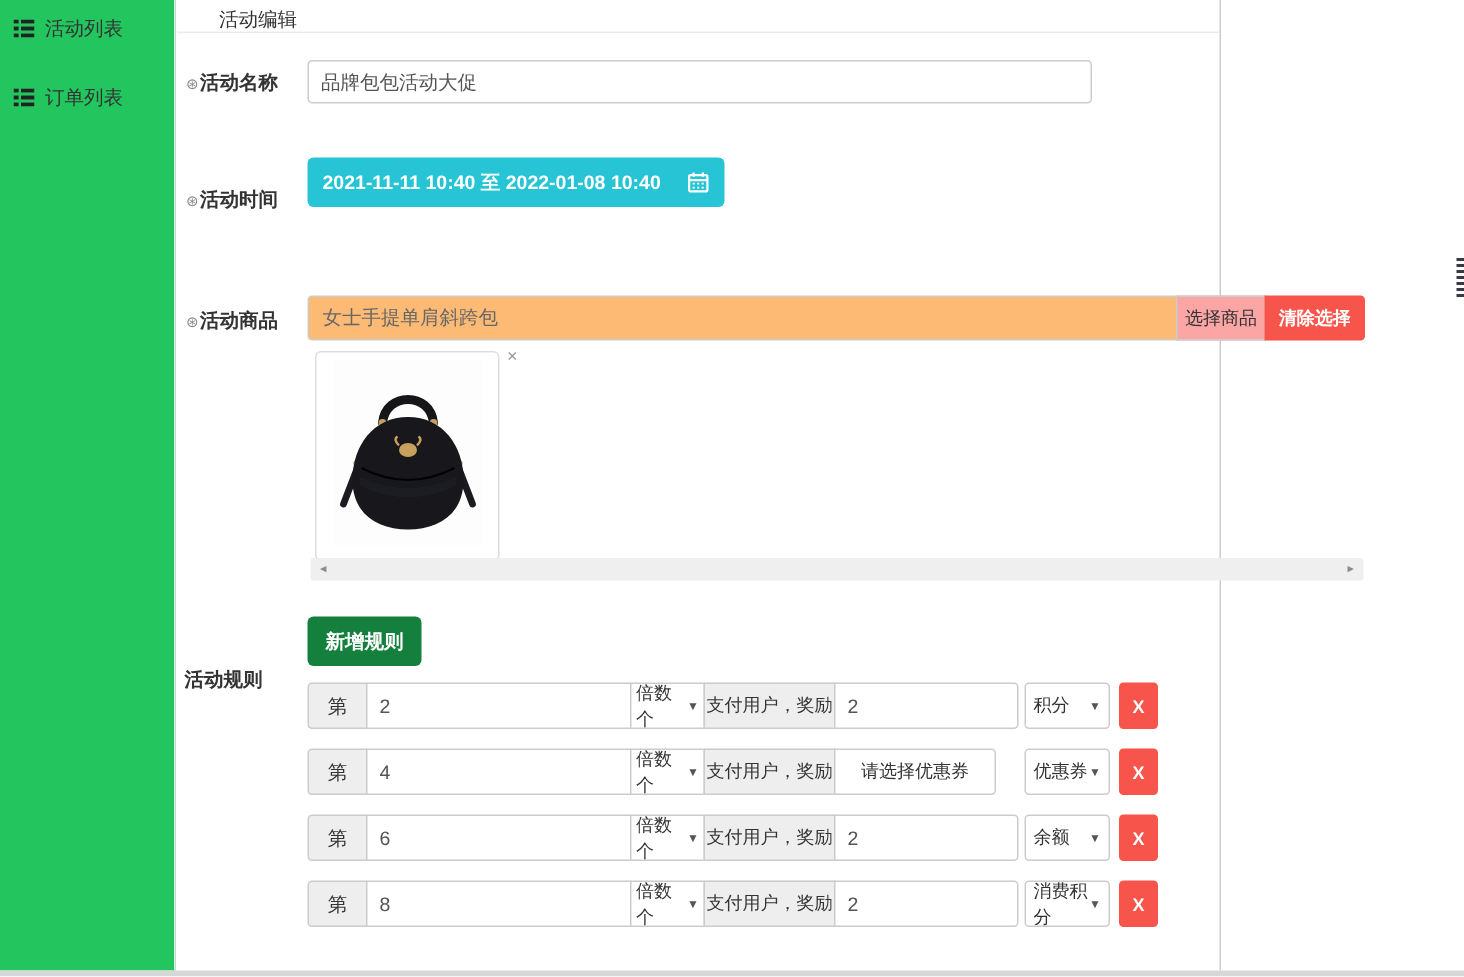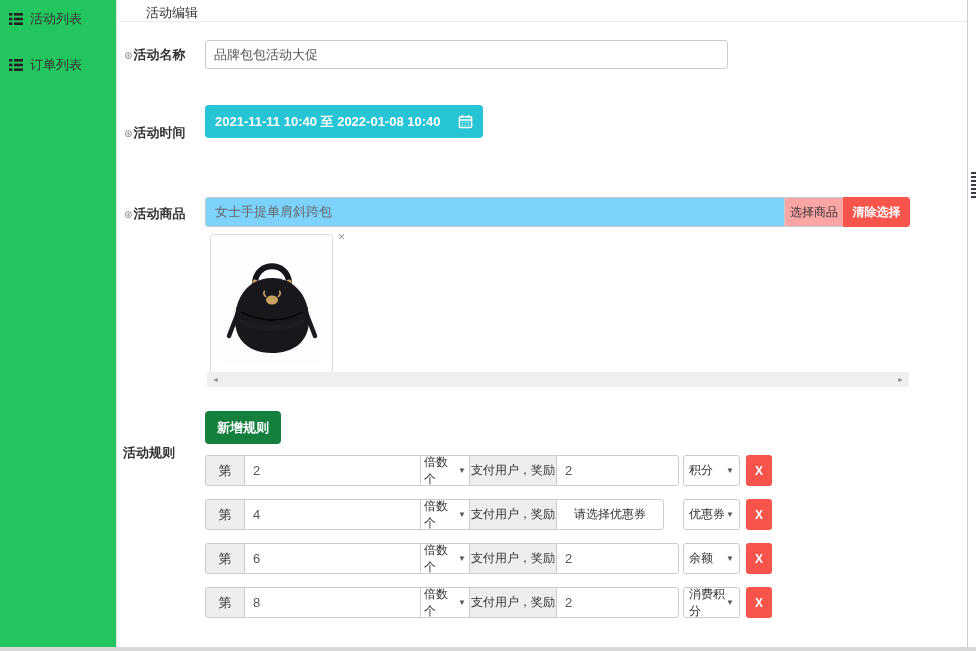--- a/index.html
+++ b/index.html
@@ -9,21 +9,21 @@
 
   
   .sidebar { position: absolute; left: 0; top: 0; width: 117px; height: 647px;
              border-right: 1px solid #e3e3e3; background: #22c55e; }
   .side-item { display: flex; align-items: center; gap: 7px; padding: 10px 0 10px 9px;
                cursor: pointer; color: #333; font-size: 13px; }
   .side-item + .side-item { margin-top: 8px; }
   .side-icon svg { display: block; }
 
   
-  .main { position: absolute; left: 118px; top: 0; width: 850px; height: 647px;
+  .main { position: absolute; left: 118px; top: 0; width: 696px; height: 647px;
           border-right: 1px solid #ccc; background: #fff; }
   .tabbar { position: absolute; left: 0; top: 0; width: 100%; height: 22px;
             border-bottom: 1px solid #ebebeb; }
   .tab { position: absolute; left: 28px; top: 4px; font-size: 13px; color: #333; cursor: pointer; }
 
   .flabel { position: absolute; font-size: 13px; font-weight: 700; color: #333; white-space: nowrap; text-align: center; }
   .gear { font-size: 10px; font-weight: 400; color: #888; margin-right: 1px; }
 
   
   .name-input { position: absolute; left: 87px; top: 40px; width: 523px; height: 29px;
@@ -32,21 +32,21 @@
 
   
   .time-btn { position: absolute; left: 87px; top: 105px; height: 33px;
               background: #26c4d4; color: #fff; border: none; border-radius: 4px;
               font-size: 13px; font-weight: 700; padding: 0 10px; display: flex;
               align-items: center; gap: 17px; cursor: pointer; }
   .time-btn svg { display: block; }
 
   
   .prod-group { position: absolute; left: 87px; top: 197px; height: 30px; display: flex; }
-  .prod-input { width: 580px; height: 30px; border: 1px solid #ccc; background: #7dd3fc;
+  .prod-input { width: 580px; height: 30px; border: 1px solid #ccc; background: #fdba74;
                 color: #666; font-size: 13px; padding: 0 9px; border-radius: 3px 0 0 3px; outline: none; }
   .prod-select-btn { width: 60px; height: 30px; margin-left: -1px; background: #fca5a5;
                      border: 1px solid #ccc; font-size: 12px; color: #333; cursor: pointer; }
   .prod-clear-btn { width: 67px; height: 30px; margin-left: -1px; background: #f7544b;
                     border: 1px solid #f7544b; border-radius: 0 3px 3px 0; font-size: 12px;
                     font-weight: 700; color: #fff; cursor: pointer; }
 
   
   .img-card { position: absolute; left: 92px; top: 234px; width: 123px; height: 140px;
               border: 1px solid #ddd; border-radius: 4px; background: #fff;

